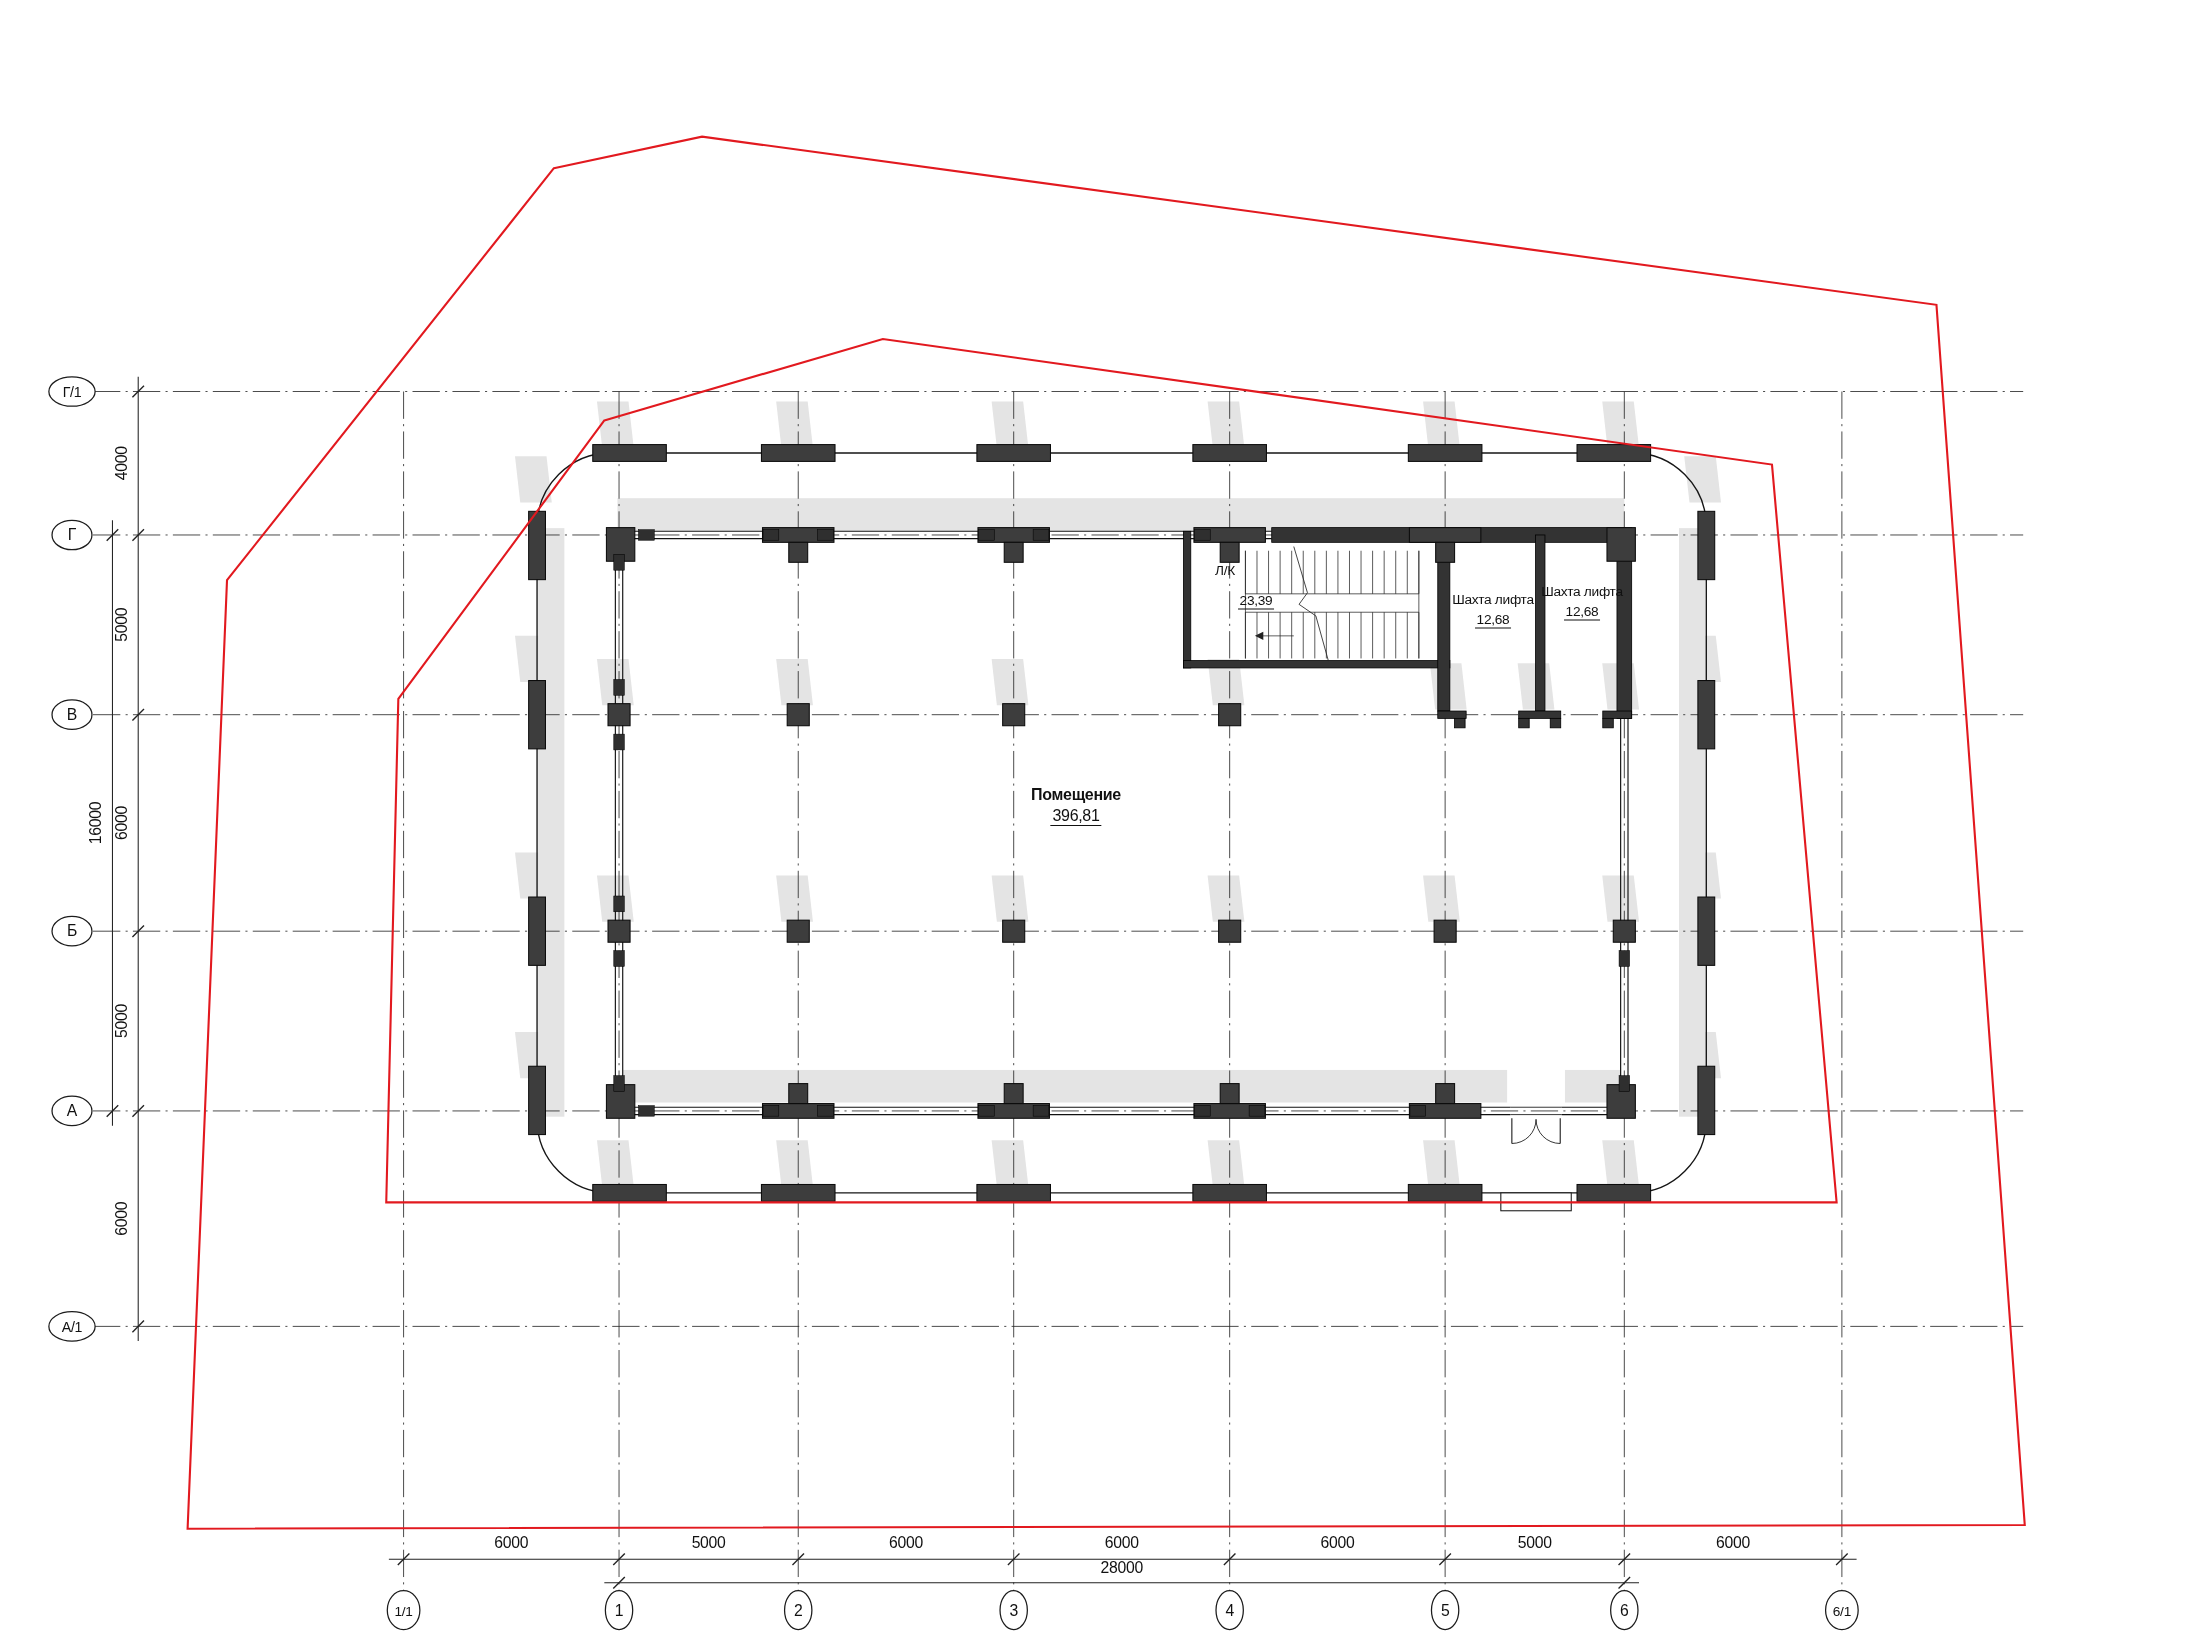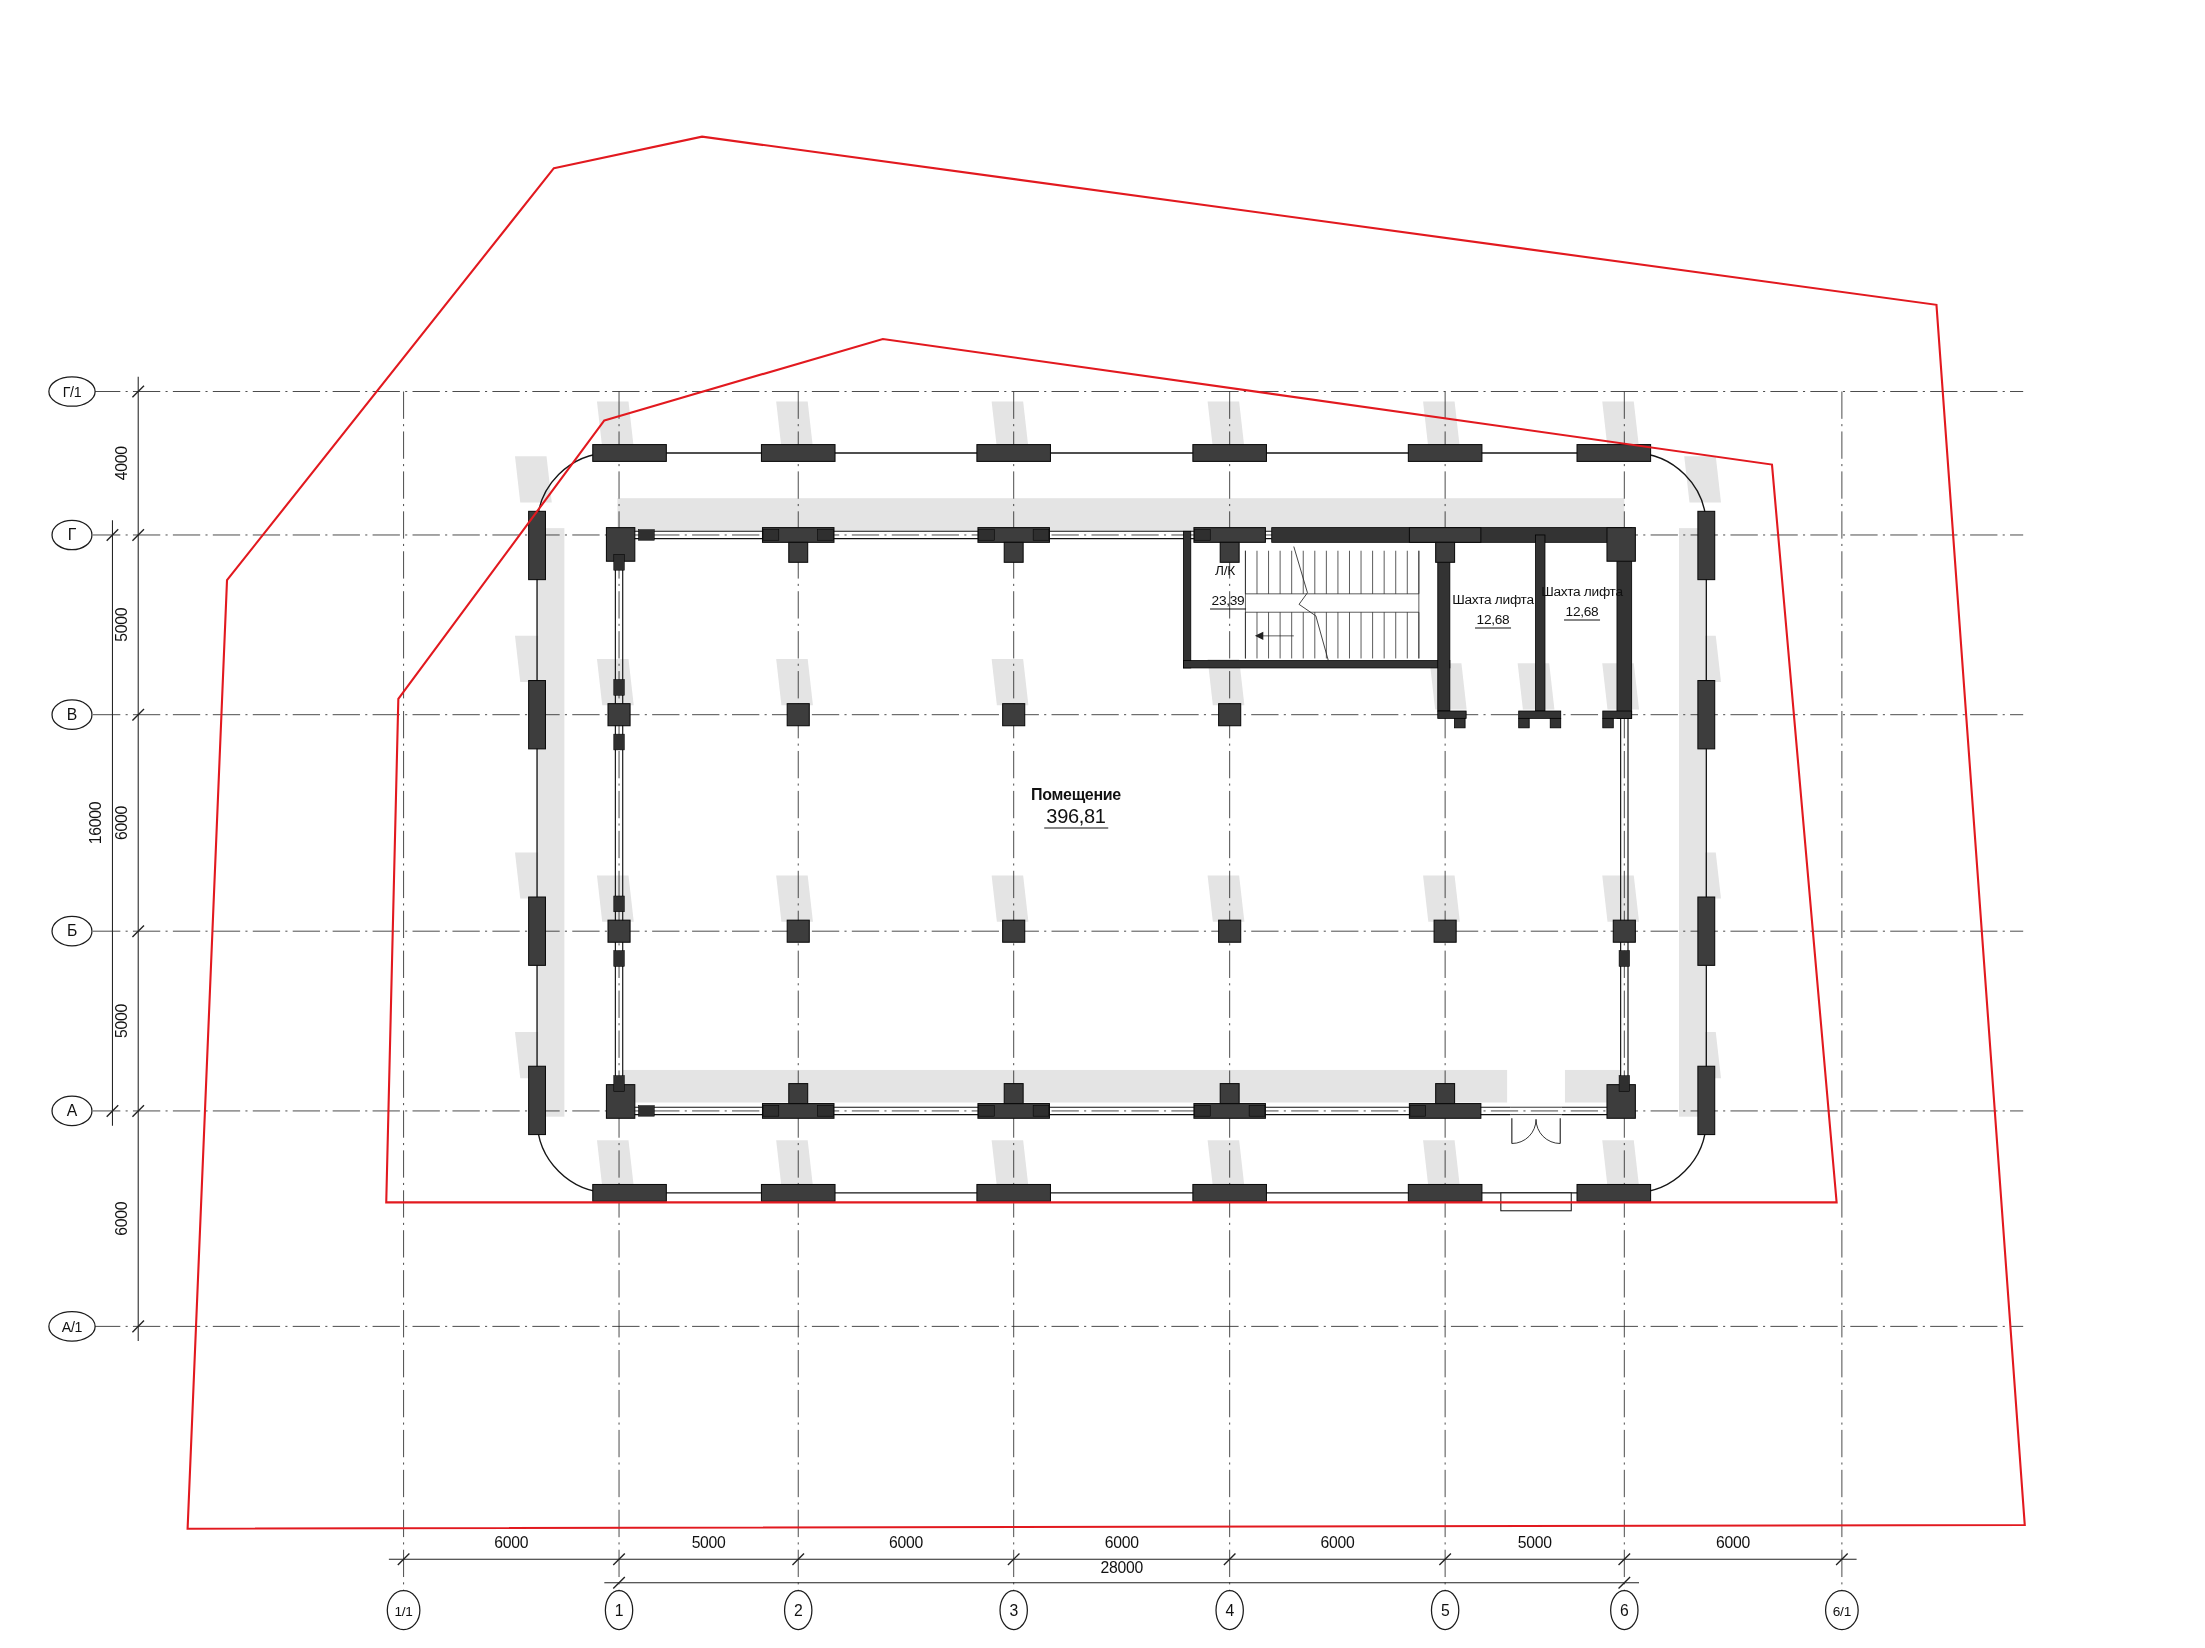--- a/index.html
+++ b/index.html
@@ -2,21 +2,21 @@
 <html style="font-size:8.4px"><head>
 <meta charset="utf-8">
 <style>
   html,body{margin:0;padding:0;background:#ffffff;}
   body{font-family:"Liberation Sans", sans-serif;}
   #canvas{position:relative;width:2205px;height:1648px;background:#ffffff;overflow:hidden;}
   #plan{position:absolute;left:0;top:0;}
   .room-label{position:absolute;transform:translate(-50%,-50%);color:#111;
     white-space:nowrap;letter-spacing:-0.3px;text-align:center;}
   .room-name{font-size:16px;font-weight:bold;}
-  .room-area{font-size:20px;border-bottom:1.3px solid #111;padding:0 2.1px 1.1px 2.1px;text-align:right;}
+  .room-area{font-size:16px;border-bottom:1.3px solid #111;padding:0 2.1px 1.1px 2.1px;text-align:right;}
   .core-name{font-size:13.7px;}
   .core-area{font-size:13.7px;border-bottom:1.1px solid #111;padding:0 1.6px 1.1px 1.6px;}
 </style>
 </head>
 <body>
 
 <div id="canvas">
   <svg id="plan" width="2205" height="1648" viewBox="0 0 4196 3136">
     <g id="layer-grey">
         <rect x="1175" y="948" width="1916" height="62" fill="#e4e4e4" stroke="none"></rect>
@@ -297,21 +297,21 @@
         <text x="3091" y="3075" font-size="30" fill="#111" text-anchor="middle" font-family="&quot;Liberation Sans&quot;, sans-serif" letter-spacing="-0.5">6</text>
         <ellipse cx="3505" cy="3064" rx="31" ry="37" fill="#fff" stroke="#1c1c1c" stroke-width="2.4"></ellipse>
         <text x="3505" y="3075" font-size="26" fill="#111" text-anchor="middle" font-family="&quot;Liberation Sans&quot;, sans-serif" letter-spacing="-0.5">6/1</text>
       </g>
   </svg>
 
   <div class="room-label" style="left:1076px;top:795px"><span class="room-name">Помещение</span></div>
   <div class="room-label" style="left:1076px;top:816px"><span class="room-area">396,81</span></div>
 
   <div class="room-label" style="left:1225px;top:570px"><span class="core-name">Л/К</span></div>
-  <div class="room-label" style="left:1228px;top:600px"><span class="core-area">23,39</span></div>
+  <div class="room-label" style="left:1256px;top:600px"><span class="core-area">23,39</span></div>
 
   <div class="room-label" style="left:1493px;top:599px"><span class="core-name">Шахта лифта</span></div>
   <div class="room-label" style="left:1493px;top:619px"><span class="core-area">12,68</span></div>
 
   <div class="room-label" style="left:1582px;top:591px"><span class="core-name">Шахта лифта</span></div>
   <div class="room-label" style="left:1582px;top:611px"><span class="core-area">12,68</span></div>
 </div>
 
 
 </body></html>

